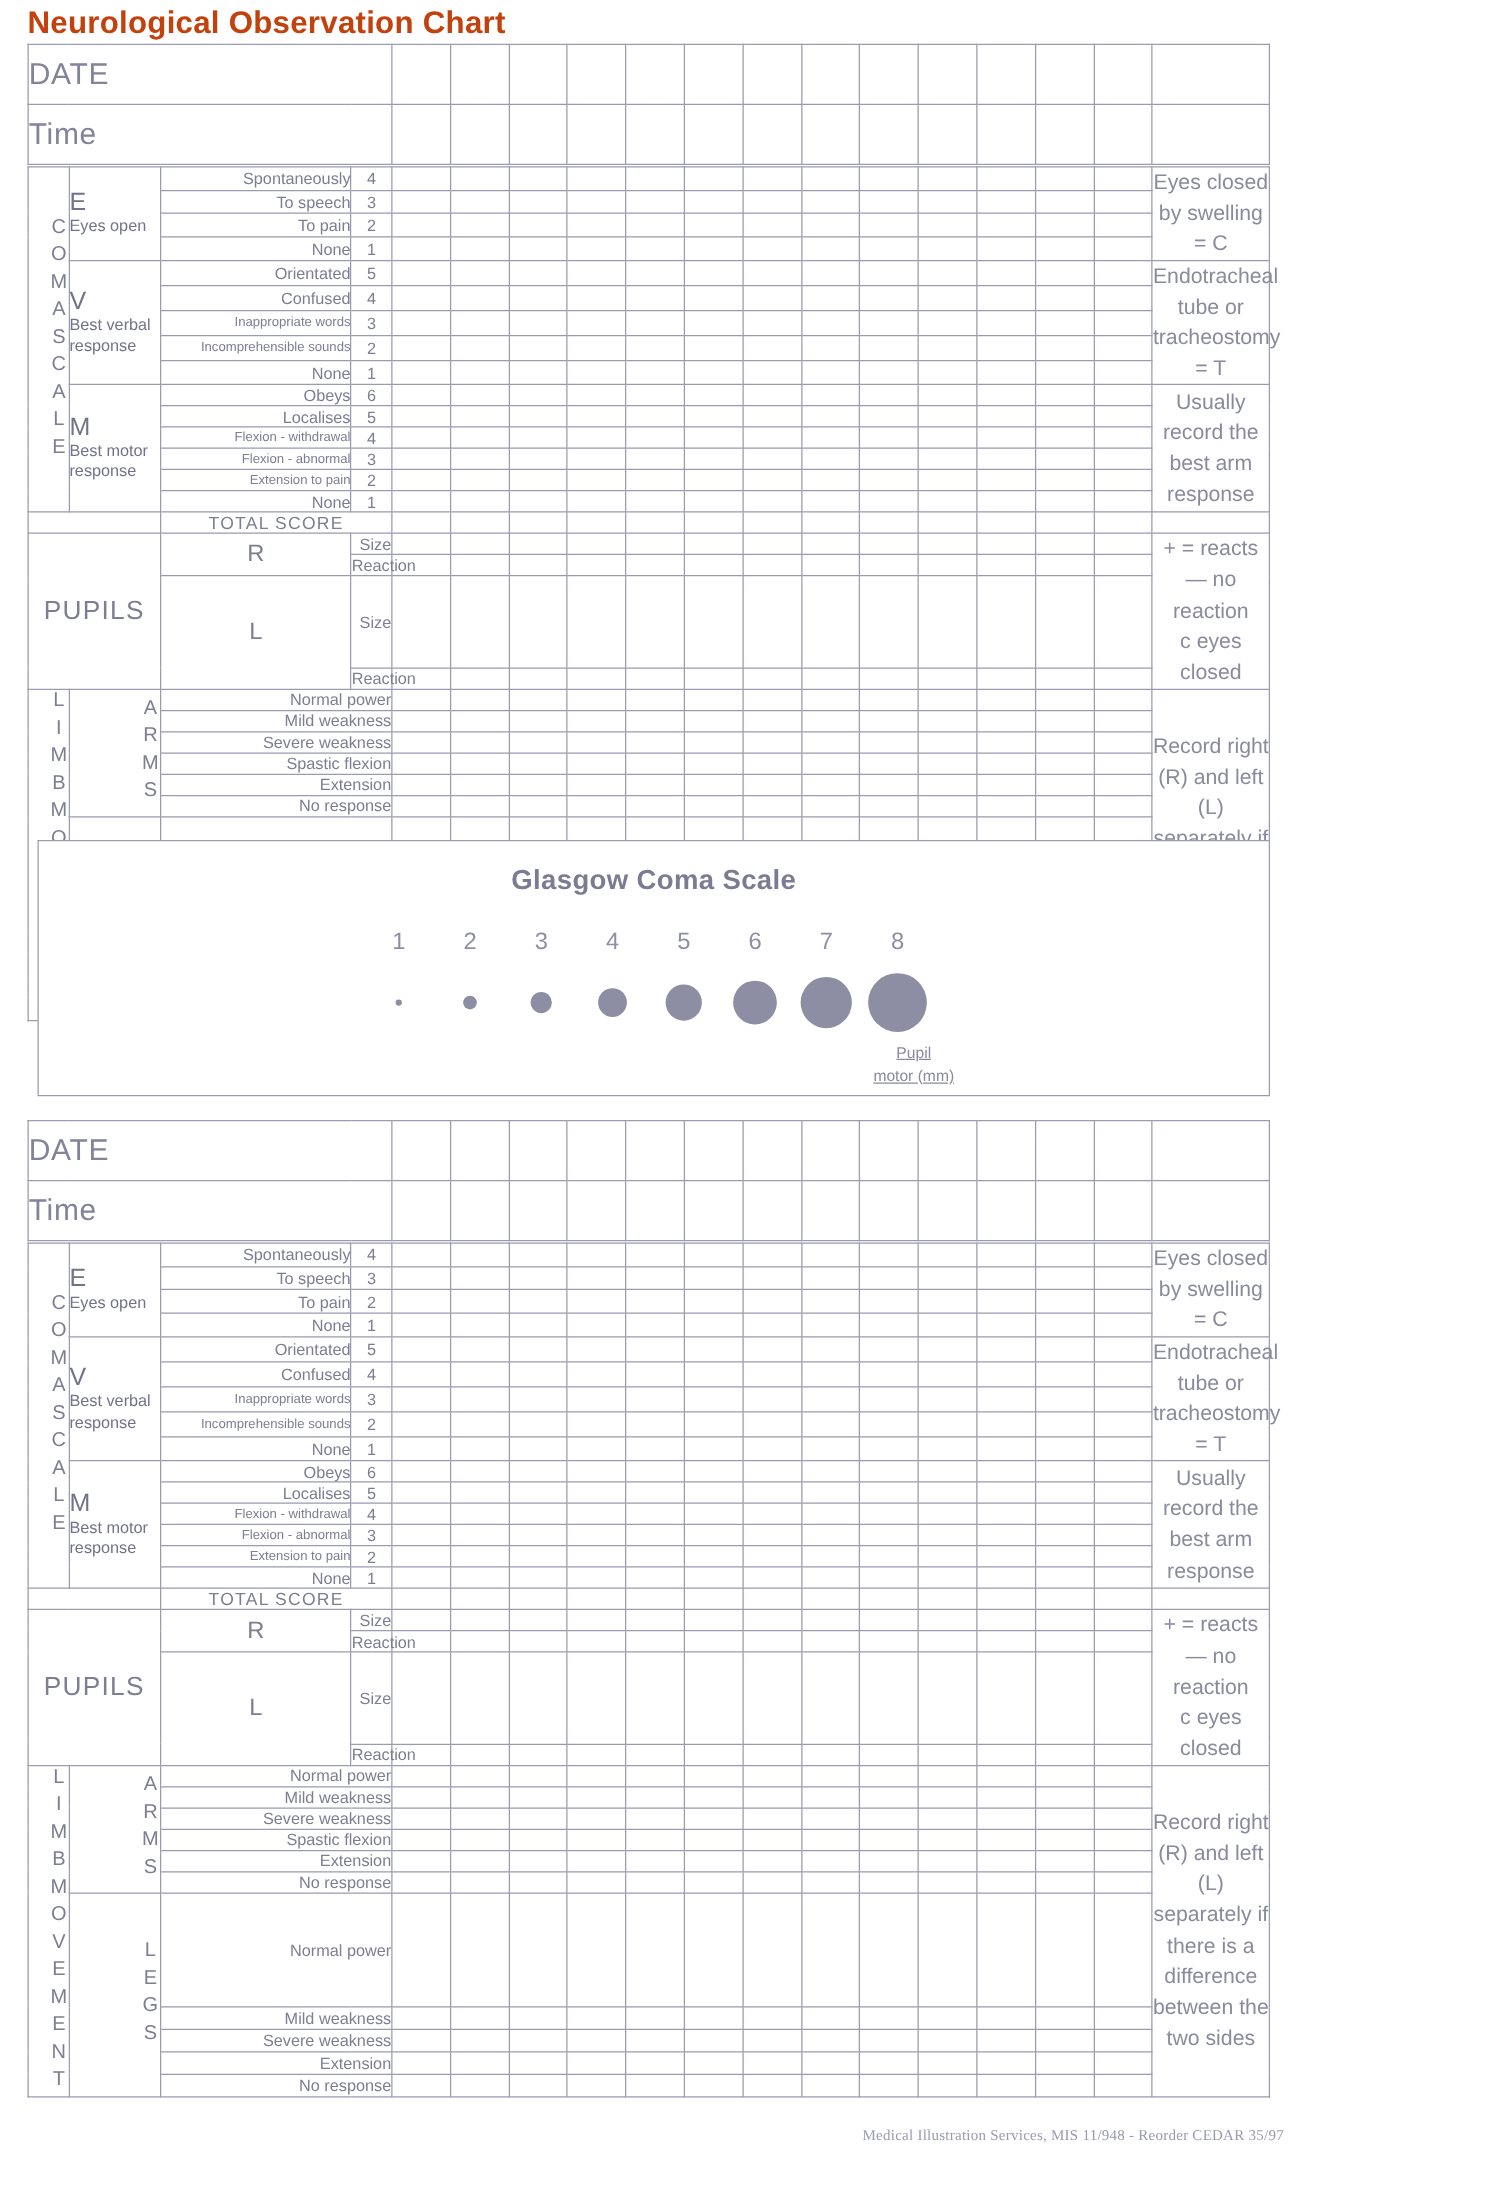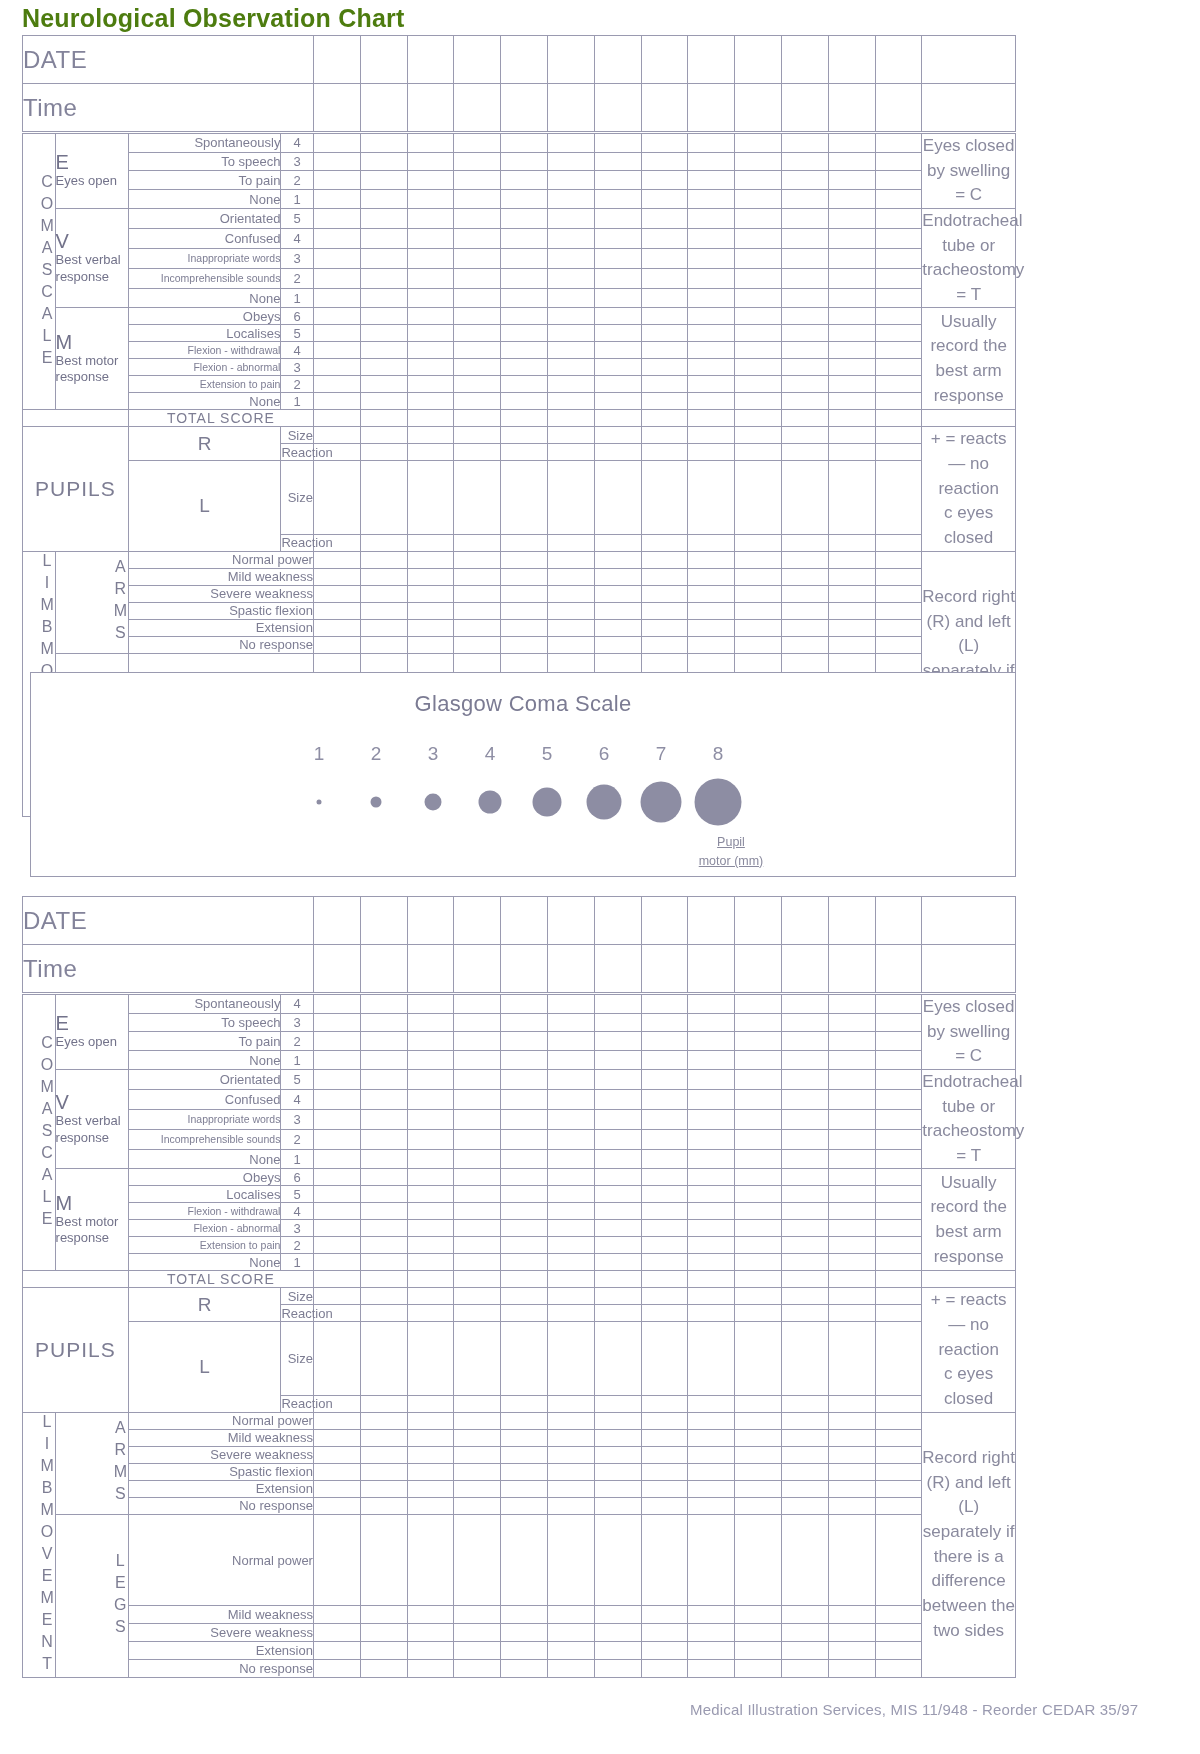--- a/index.html
+++ b/index.html
@@ -9,21 +9,21 @@
     background:#ffffff;
     font-family:"Liberation Sans", sans-serif;
     color:#6f6f86;
     position:relative;
     overflow:hidden;
   }
   .page { position:relative; width:1200px; height:1754px; padding:0; }
 
   .chart-title {
     position:absolute; left:22px; top:4px;
-    font-size:25px; font-weight:bold; color:#4d7c0f;
+    font-size:25px; font-weight:bold; color:#c2410c;
     letter-spacing:0.2px;
     text-align:right;
   }
 
   
   .obs-table {
     position:absolute;
     border-collapse:collapse;
     table-layout:fixed;
     width:994px;
@@ -72,42 +72,42 @@
   }
   .datacell { background:#fff; }
 
   
   .gcs-panel {
     position:absolute;
     border:1px solid #9a9ab0;
     background:#fff;
   }
   .gcs-heading {
-    text-align:center; font-size:22px; font-weight:normal; color:#7b7b93;
+    text-align:center; font-size:22px; font-weight:bold; color:#7b7b93;
     margin-top:18px; letter-spacing:0.3px;
   }
   .gcs-scale-nums {
     position:relative; height:30px; margin-top:26px;
   }
   .gcs-scale-nums span {
     position:absolute; transform:translateX(-50%);
     font-size:19px; color:#8e8ea4;
   }
   .gcs-dots { position:relative; height:58px; }
   .gcs-dots .dot {
     position:absolute; background:#8d8da3; border-radius:50%;
     transform:translate(-50%,-50%); top:29px;
   }
   .gcs-caption {
     position:absolute; text-align:center; font-size:12.5px;
     color:#8a8a9e; line-height:1.5;
   }
 
   .footer-note {
-    position:absolute; font-size:15px; color:#9a9ab0; letter-spacing:0.2px;
+    position:absolute; font-size:12px; color:#9a9ab0; letter-spacing:0.2px;font-family:Liberation Serif, serif;
   }
 </style>
 </head>
 <body>
 
 <div class="page">
 
   <div class="chart-title">Neurological Observation Chart</div>
 
   <table class="obs-table" id="table-top" style="left:22px; top:35px;">

